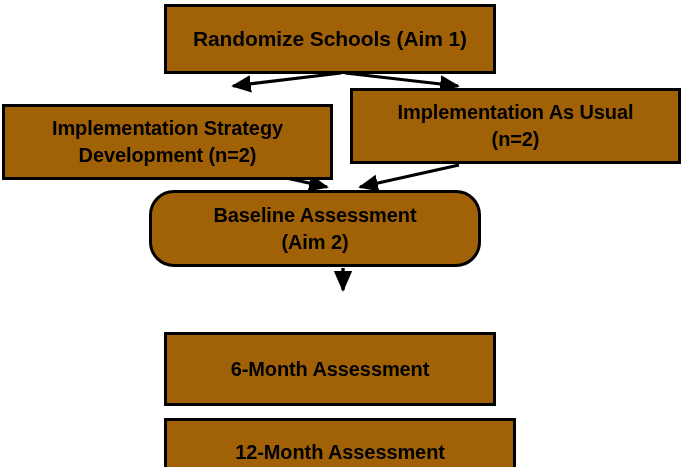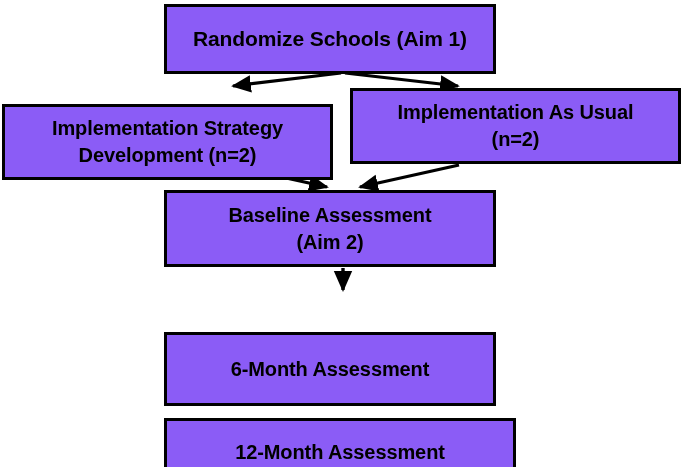--- a/index.html
+++ b/index.html
@@ -13,21 +13,21 @@
   #canvas {
     position: relative;
     width: 685px;
     height: 467px;
     background: #ffffff;
     overflow: hidden;
   }
   .node {
     position: absolute;
     box-sizing: border-box;
-    background: #8b5cf6;
+    background: #a16207;
     border: 3px solid #000000;
     display: flex;
     align-items: center;
     justify-content: center;
     text-align: center;
     z-index: 2;
   }
   .node-label {
     font-weight: bold;
     color: #000000;
@@ -40,21 +40,21 @@
   
   #node-randomize      { left: 164px; top: 4px;   width: 332px; height: 70px; }
   #node-randomize .node-label      { font-size: 21px; }
 
   #node-strategy       { left: 2px;   top: 88px;  width: 331px; height: 76px; margin-top: 16px; }
   #node-strategy .node-label       { font-size: 20px; }
 
   #node-usual          { left: 350px; top: 88px;  width: 331px; height: 76px; }
   #node-usual .node-label          { font-size: 20px; }
 
-  #node-baseline       { left: 164px; top: 190px; width: 332px; height: 77px; }
+  #node-baseline       { left: 149px; top: 190px; width: 332px; height: 77px; border-radius: 25px; }
   #node-baseline .node-label       { font-size: 20px; }
 
   #node-six-month      { left: 164px; top: 293px; width: 332px; height: 74px; margin-top: 39px; }
   #node-six-month .node-label      { font-size: 20px; }
 
   #node-twelve-month   { left: 164px; top: 418px; width: 352px; height: 69px; align-items: center; }
   #node-twelve-month .node-label   { font-size: 20px; }
 
   
   #arrow-layer {

